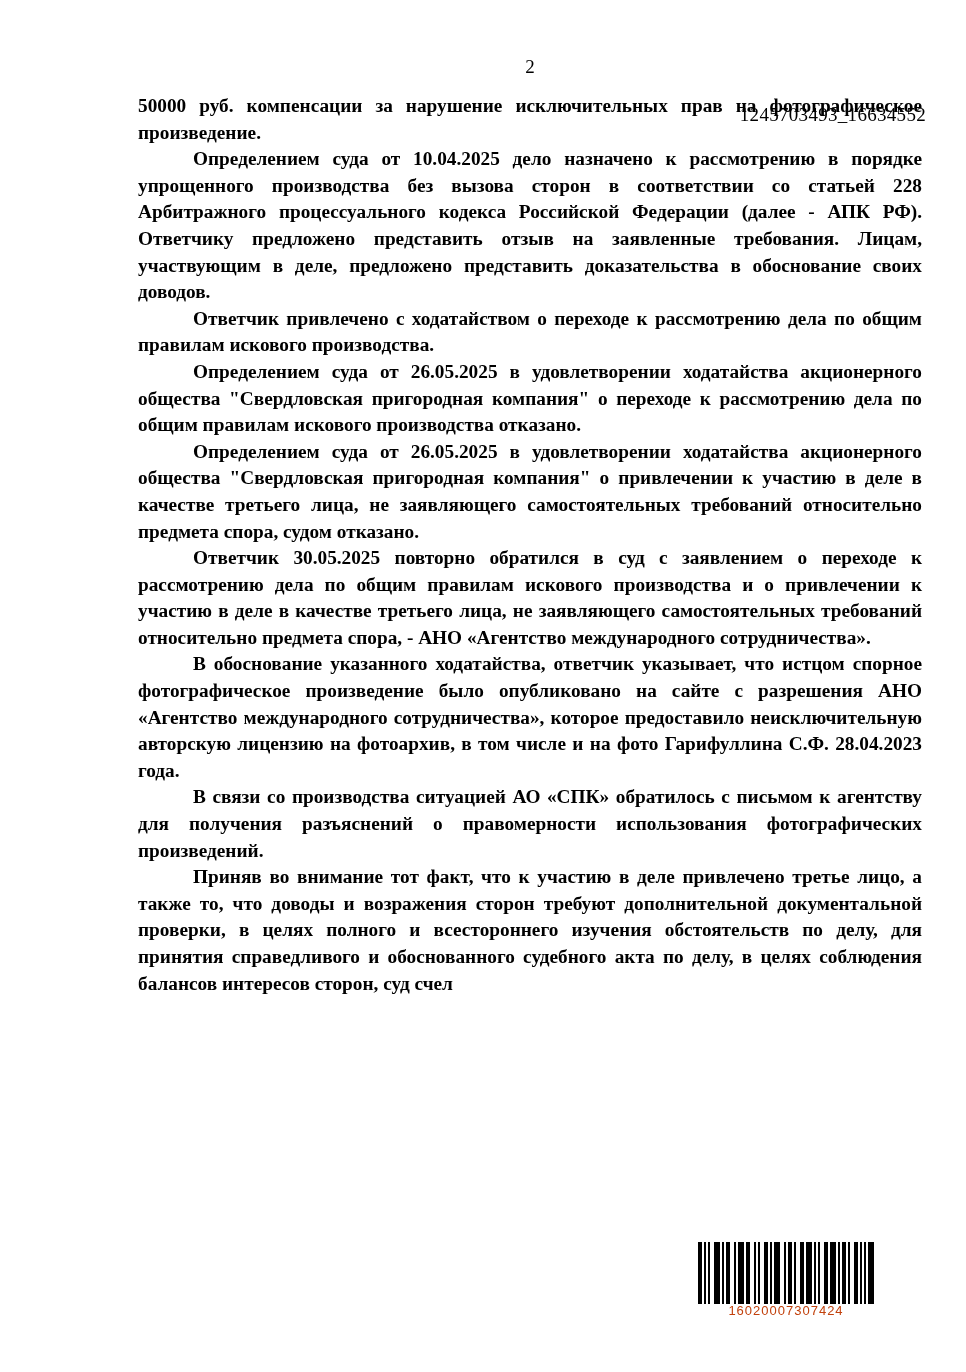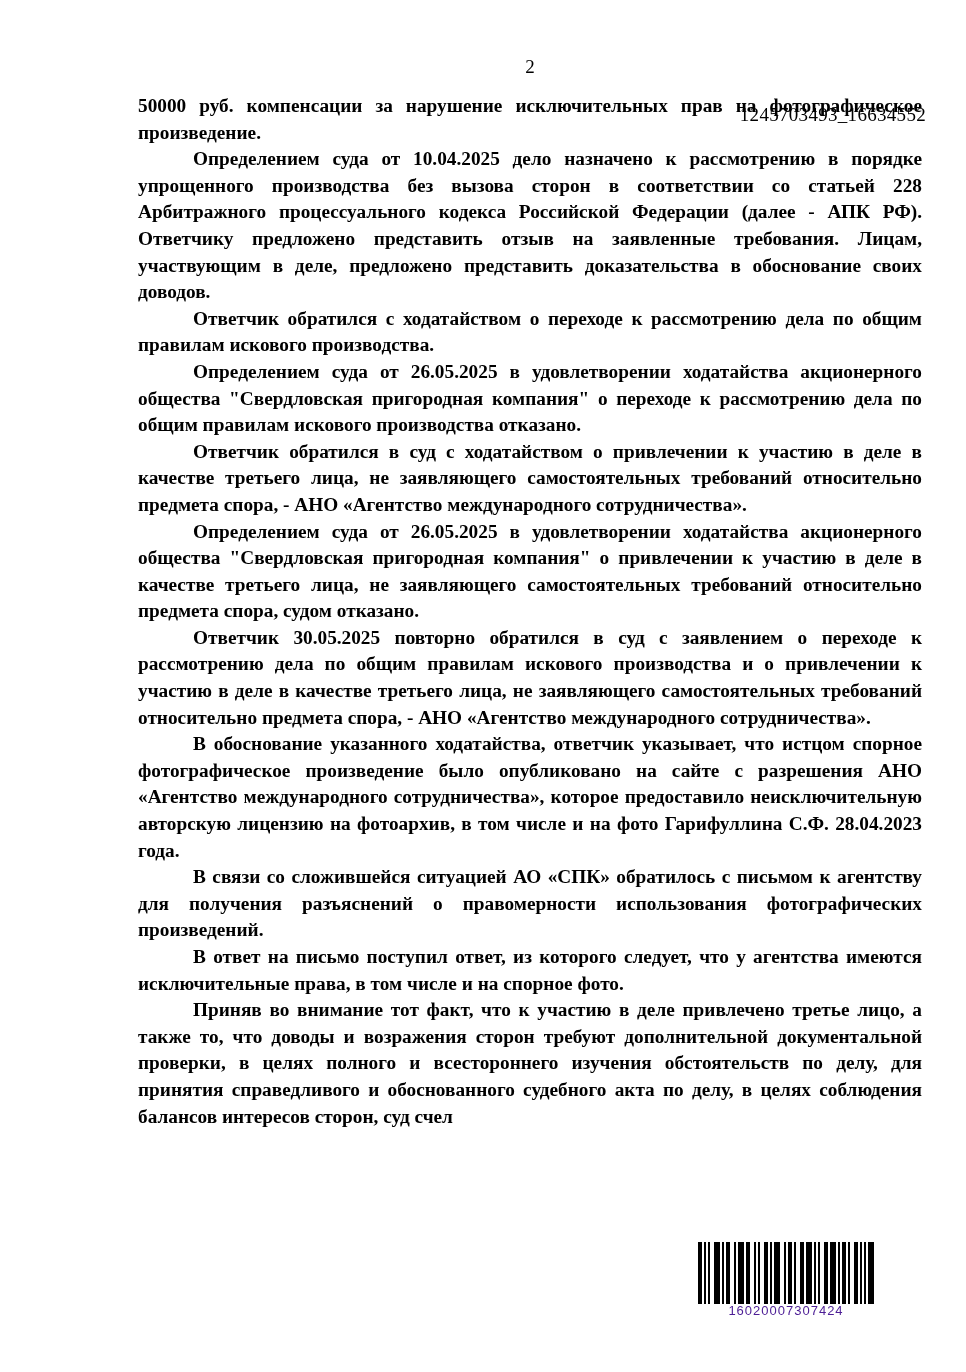--- a/index.html
+++ b/index.html
@@ -70,45 +70,43 @@
     height: 62px;
     margin: 0 auto;
   }
   .barcode-number {
     display: block;
     margin-top: 0px;
     font-family: "Liberation Sans", "DejaVu Sans", sans-serif;
     font-size: 13px;
     line-height: 14px;
     letter-spacing: 1px;
-    color: #4c1d95;
+    color: #c2410c;
     white-space: nowrap;
   }
 </style>
 </head>
 <body>
 
 <div class="page">
 
   <div class="header">
     <span class="page-number">2</span>
     <span class="doc-id">1245703493_16634552</span>
   </div>
 
   <div class="body-text">
     <p class="cont">50000 руб. компенсации за нарушение исключительных прав на фотографическое произведение.</p>
     <p>Определением суда от 10.04.2025 дело назначено к рассмотрению в порядке упрощенного производства без вызова сторон в соответствии со статьей 228 Арбитражного процессуального кодекса Российской Федерации (далее - АПК РФ). Ответчику предложено представить отзыв на заявленные требования. Лицам, участвующим в деле, предложено представить доказательства в обоснование своих доводов.</p>
-    <p>Ответчик обратился с ходатайством о переходе к рассмотрению дела по общим правилам искового производства.</p>
+    <p>Ответчик привлечено с ходатайством о переходе к рассмотрению дела по общим правилам искового производства.</p>
     <p>Определением суда от 26.05.2025 в удовлетворении ходатайства акционерного общества "Свердловская пригородная компания" о переходе к рассмотрению дела по общим правилам искового производства отказано.</p>
-    <p>Ответчик обратился в суд с ходатайством о привлечении к участию в деле в качестве третьего лица, не заявляющего самостоятельных требований относительно предмета спора, - АНО «Агентство международного сотрудничества».</p>
     <p>Определением суда от 26.05.2025 в удовлетворении ходатайства акционерного общества "Свердловская пригородная компания" о привлечении к участию в деле в качестве третьего лица, не заявляющего самостоятельных требований относительно предмета спора, судом отказано.</p>
     <p>Ответчик 30.05.2025 повторно обратился в суд с заявлением о переходе к рассмотрению дела по общим правилам искового производства и о привлечении к участию в деле в качестве третьего лица, не заявляющего самостоятельных требований относительно предмета спора, - АНО «Агентство международного сотрудничества».</p>
     <p>В обоснование указанного ходатайства, ответчик указывает, что истцом спорное фотографическое произведение было опубликовано на сайте с разрешения АНО «Агентство международного сотрудничества», которое предоставило неисключительную авторскую лицензию на фотоархив, в том числе и на фото Гарифуллина С.Ф. 28.04.2023 года.</p>
-    <p>В связи со сложившейся ситуацией АО «СПК» обратилось с письмом к агентству для получения разъяснений о правомерности использования фотографических произведений.</p>
-    <p>В ответ на письмо поступил ответ, из которого следует, что у агентства имеются исключительные права, в том числе и на спорное фото.</p>
+    <p>В связи со производства ситуацией АО «СПК» обратилось с письмом к агентству для получения разъяснений о правомерности использования фотографических произведений.</p>
     <p>Приняв во внимание тот факт, что к участию в деле привлечено третье лицо, а также то, что доводы и возражения сторон требуют дополнительной документальной проверки, в целях полного и всестороннего изучения обстоятельств по делу, для принятия справедливого и обоснованного судебного акта по делу, в целях соблюдения балансов интересов сторон, суд счел</p>
   </div>
 
   <div class="barcode">
     <svg viewBox="0 0 88 31" preserveAspectRatio="none" xmlns="http://www.w3.org/2000/svg">
       <rect x="0" y="0" width="2" height="31" fill="#000"></rect>
       <rect x="3" y="0" width="1" height="31" fill="#000"></rect>
       <rect x="5" y="0" width="1" height="31" fill="#000"></rect>
       <rect x="8" y="0" width="3" height="31" fill="#000"></rect>
       <rect x="12" y="0" width="1" height="31" fill="#000"></rect>

